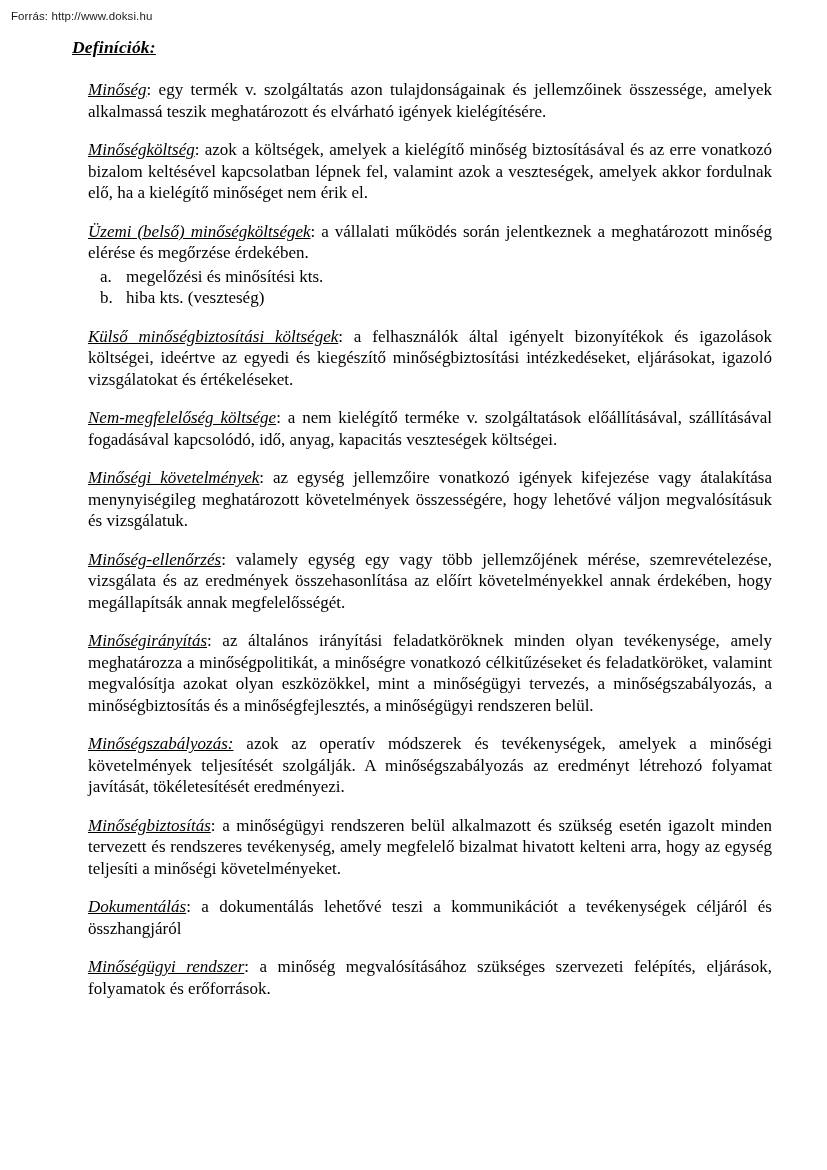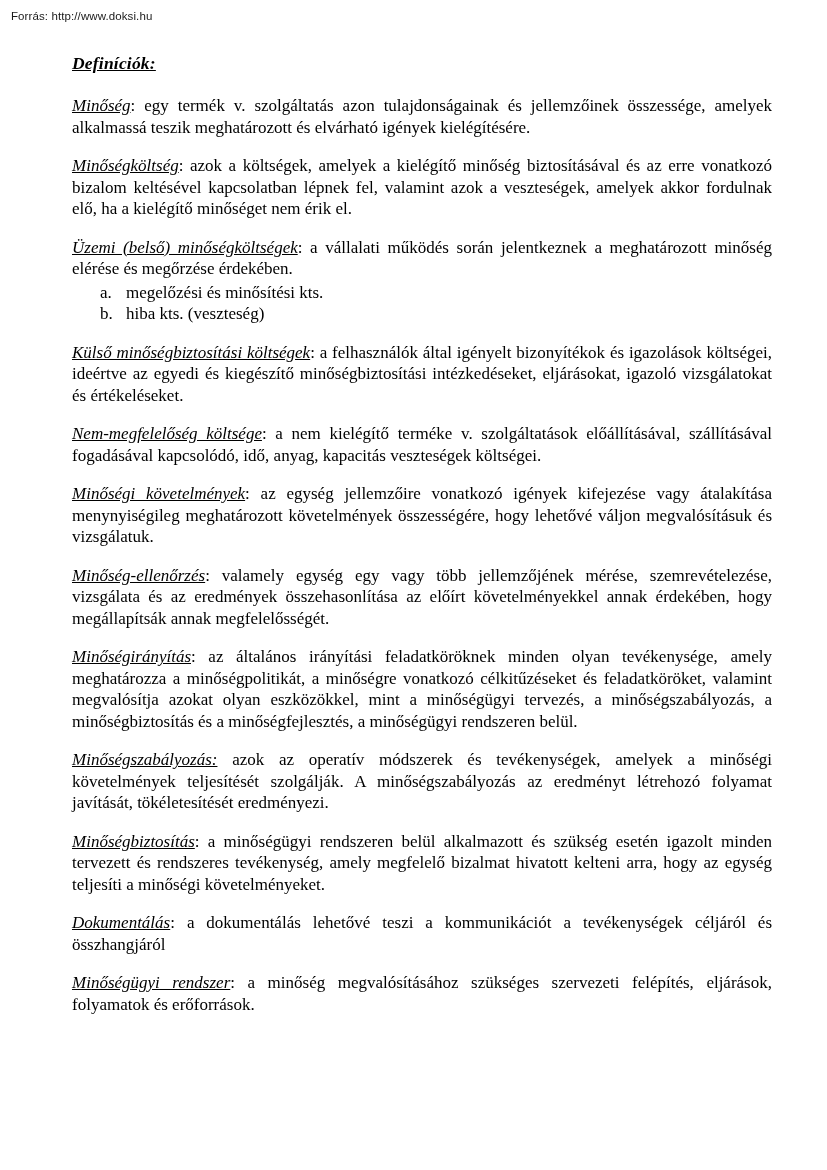--- a/index.html
+++ b/index.html
@@ -29,35 +29,35 @@
     font-size: 11.5px;
     line-height: 14px;
     color: #1a1a1a;
     white-space: nowrap;
     letter-spacing: 0.1px;
   }
   
   .content {
     position: absolute;
     left: 72px;
-    top: 52px;
+    top: 36px;
     width: 700px;
   }
   h1.doc-heading {
     font-size: 17.5px;
     font-weight: bold;
     font-style: italic;
     text-decoration: underline;
     margin: 0 0 21px 0;
     padding: 0;
     line-height: 22px;
     letter-spacing: 0.2px;
   }
   .definition {
-    margin: 0 0 17px 0;
+    margin: 0 0 17px 16px;
     font-size: 17px;
     line-height: 21.5px;
     text-align: justify;
     text-justify: inter-word;
     hyphens: manual;
     -webkit-hyphens: manual;
   }
   .definition:last-child {
     margin-bottom: 0;
   }

